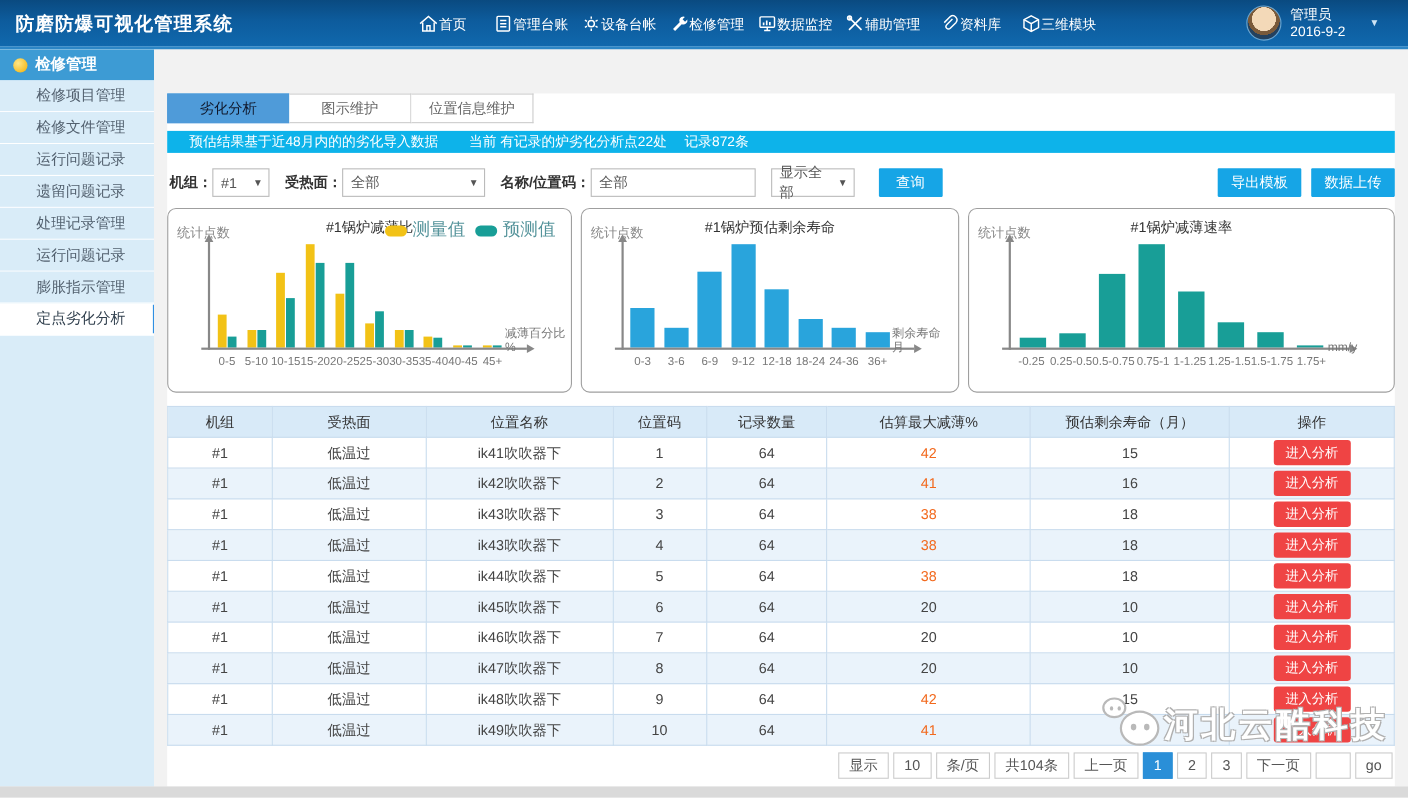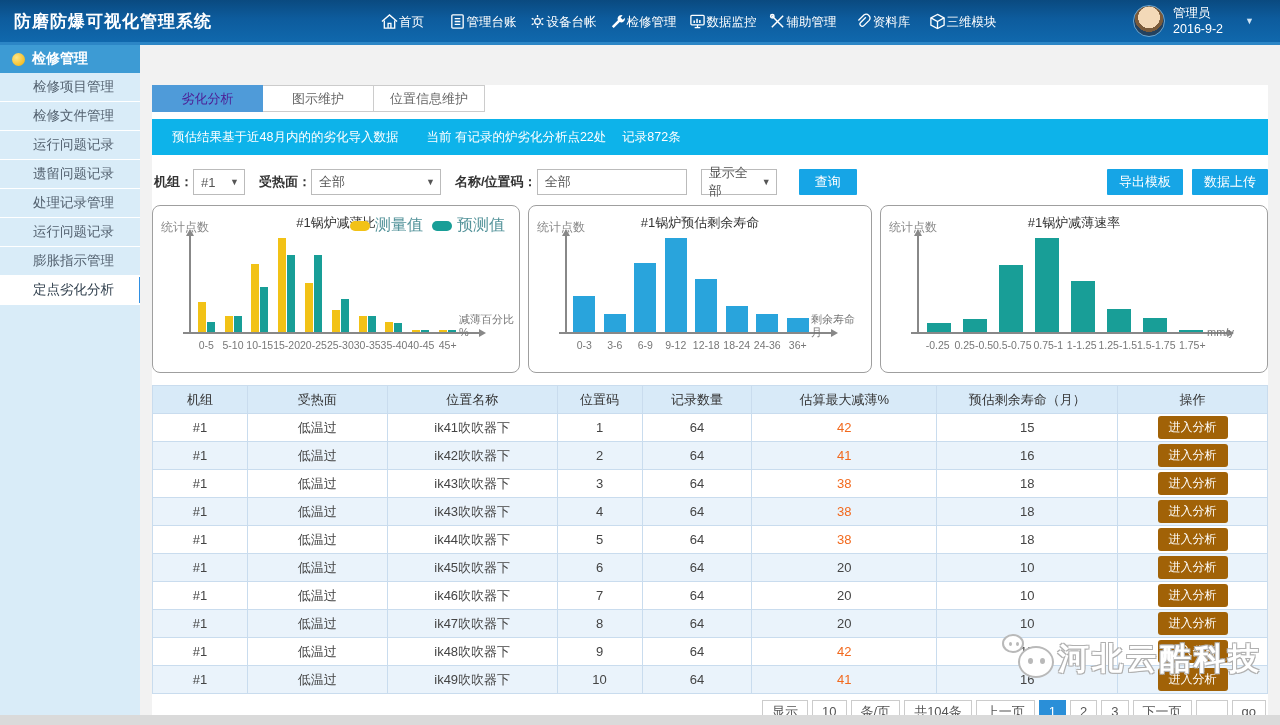--- a/index.html
+++ b/index.html
@@ -34,24 +34,24 @@
     background:#2f8fe2; border-radius:0 4px 4px 0; }
 
   .main { flex:1; position:relative; background:#f2f2f2; }
   .content-panel { position:absolute; left:12px; top:40px; width:1116px; height:630px; background:#fff; }
 
   
   .tabs { display:flex; }
   .tab { width:111px; height:27px; line-height:26px; text-align:center; font-size:13px;
     background:#fff; border:1px solid #ccc; border-left:none; color:#666; cursor:pointer; }
   .tab:first-child { border-left:1px solid #ccc; }
-  .tab.active { background:#4f9bd9; border-color:#4f9bd9; color:#4c1d95; }
-
-  
-  .notice { margin-top:7px; height:36px; background:#0db3ea; color:#fff; font-size:12.5px;
+  .tab.active { background:#4f9bd9; border-color:#4f9bd9; color:#0f172a; }
+
+  
+  .notice { margin-top:7px; height:20px; background:#0db3ea; color:#fff; font-size:12.5px;
     display:flex; align-items:center; padding-left:20px; }
   .notice span:nth-child(2){ margin-left:28px; }
   .notice span:nth-child(3){ margin-left:16px; }
 
   
   .filters { margin-top:13px; height:28px; display:flex; align-items:center; font-size:13px; color:#333; }
   .f-label { font-weight:bold; margin-left:2px; }
   .select { height:26px; border:1px solid #bbb; background:#fff; display:flex; align-items:center;
     padding:0 5px 0 7px; color:#555; cursor:pointer; }
   .select .caret { margin-left:auto; font-size:9px; color:#555; padding-left:6px; }
@@ -89,21 +89,21 @@
   .cats { position:absolute; left:40px; right:58px; bottom:17px; height:16px; display:flex; }
   .cat { flex:1; text-align:center; font-size:10.5px; color:#777; white-space:nowrap; }
   .xlabel { position:absolute; right:4px; bottom:32px; width:56px; font-size:11px; color:#777; line-height:1.25; }
 
   
   table.data { margin-top:12px; width:1116px; border-collapse:collapse; font-size:13px; color:#444; }
   table.data th, table.data td { border:1px solid #c9dcee; height:28px; text-align:center; font-weight:normal; }
   table.data thead th { background:#d8eaf8; color:#333; }
   table.data tbody tr:nth-child(even) td { background:#eaf3fb; }
   td.orange { color:#f2691d; }
-  .btn-action { background:#a16207; color:#fff; border:none; border-radius:3px;
+  .btn-action { background:#ef4444; color:#fff; border:none; border-radius:3px;
     font-size:12px; padding:3px 11px; cursor:pointer; }
 
   
   .pagination { margin-top:6px; display:flex; justify-content:flex-end; gap:4px; font-size:13px; color:#555; padding-right:2px; }
   .pg-box { min-width:22px; height:24px; line-height:22px; border:1px solid #ccc; background:#fff;
     padding:0 9px; text-align:center; cursor:pointer; }
   .pg-box.static { cursor:default; }
   .pg-box.active { background:#2a8fd8; border-color:#2a8fd8; color:#fff; }
   .pg-input { width:32px; height:24px; border:1px solid #ccc; }
 

